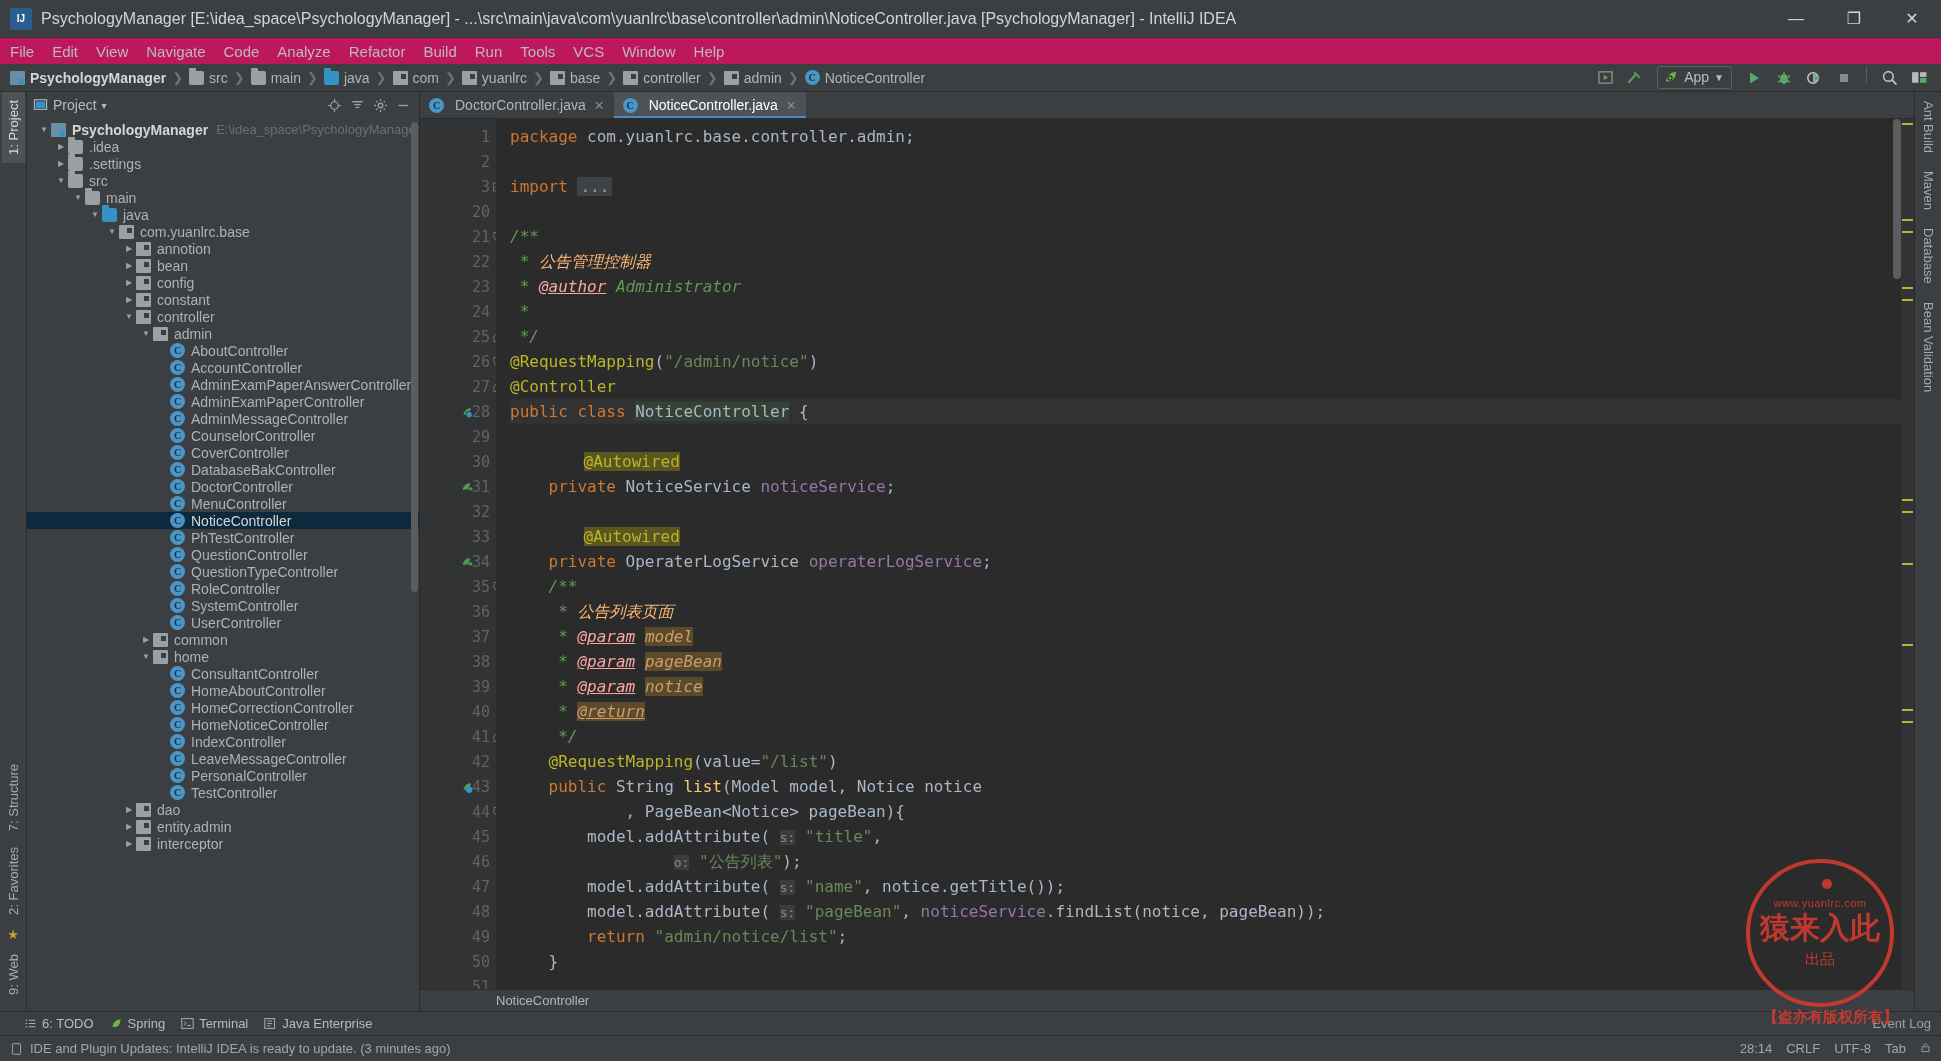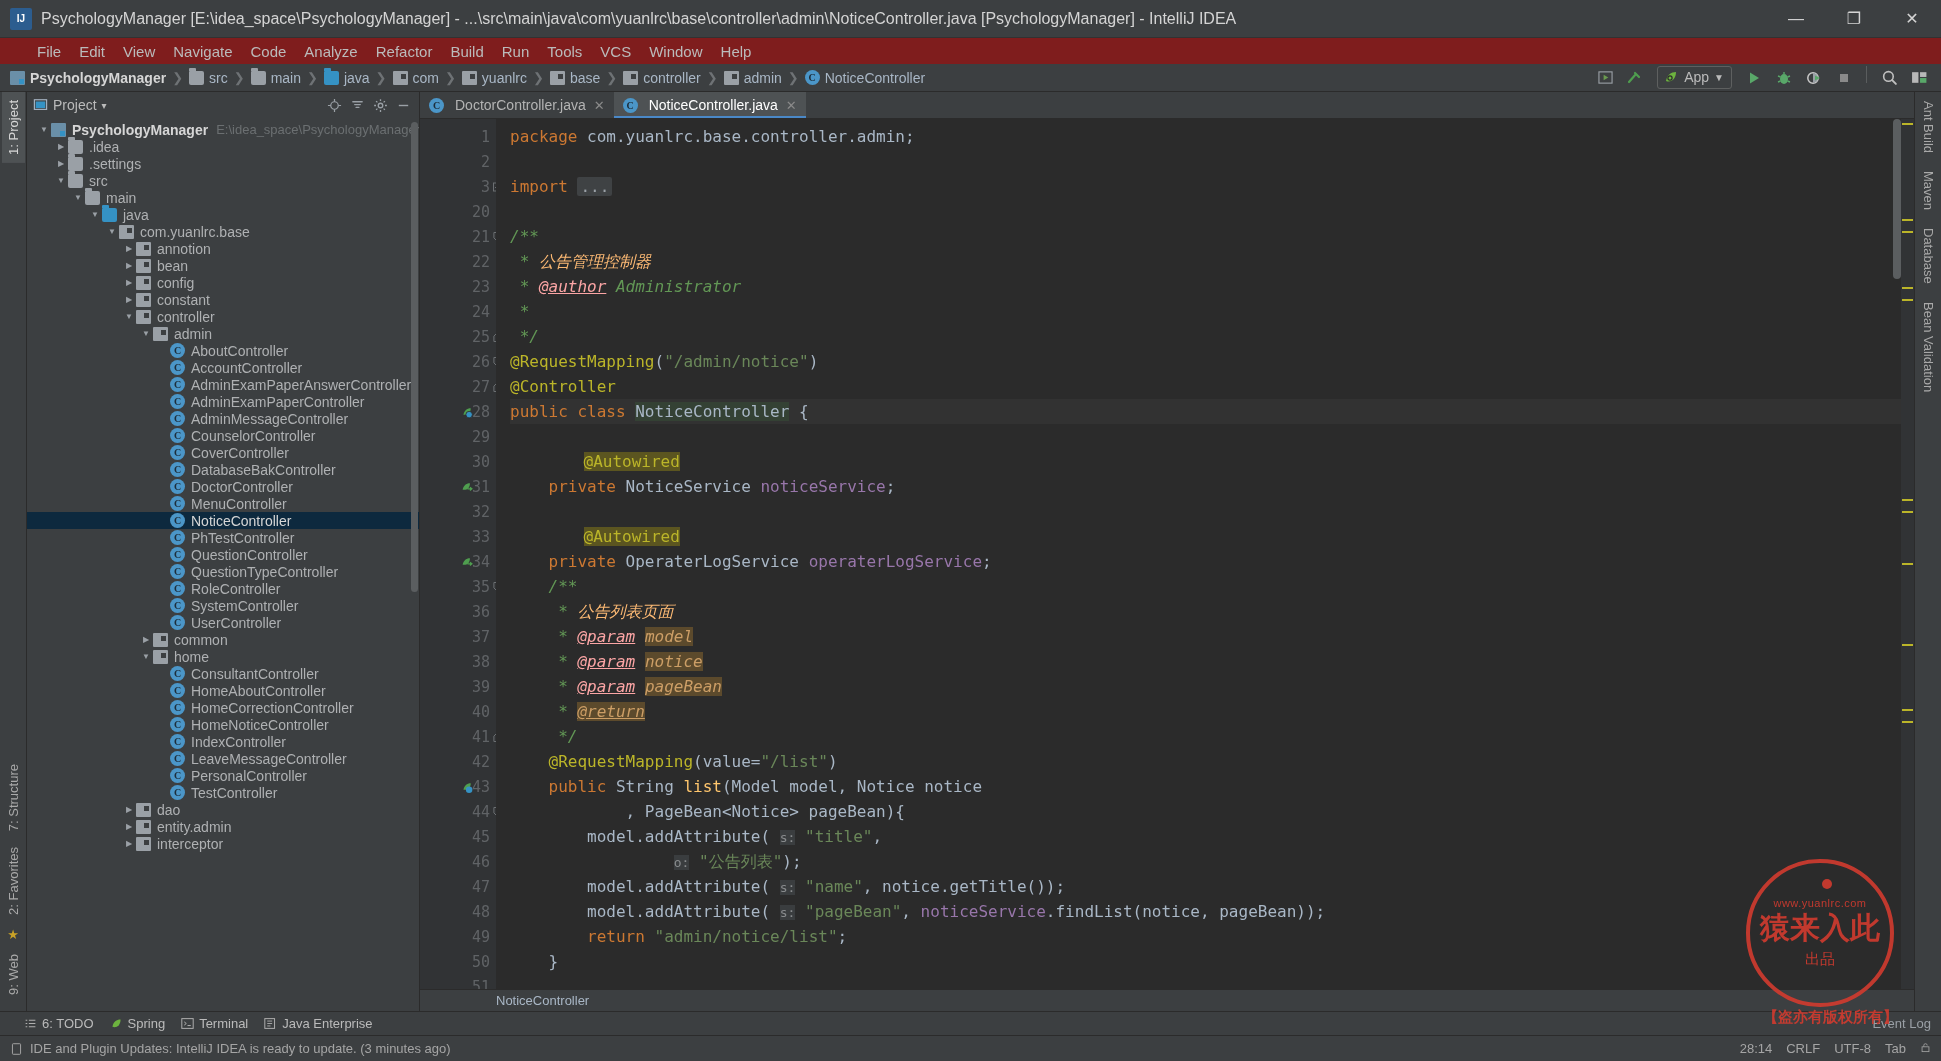--- a/index.html
+++ b/index.html
@@ -25,22 +25,22 @@
   }
   .title-text { color: #d4d4d4; font-size: 16px; white-space: nowrap; }
   .win-controls { margin-left: auto; display: flex; height: 100%; }
   .win-btn {
     width: 58px; height: 100%; display: flex; align-items: center;
     justify-content: center; color: #d4d4d4; font-size: 16px;
   }
 
   
   .menubar {
-    height: 26px; background: #7f1d1d; display: flex; align-items: center;
-    padding-left: 28px; flex: 0 0 26px;
+    height: 26px; background: #be185d; display: flex; align-items: center;
+    padding-left: 1px; flex: 0 0 26px;
   }
   .menu-item {
     color: #bbbbbb; font-size: 15px; padding: 2px 9px; cursor: default;
     white-space: nowrap;
   }
 
   
   .navbar {
     height: 28px; background: #3c3f41; display: flex; align-items: center;
     padding-left: 10px; flex: 0 0 28px; border-bottom: 1px solid #2b2b2b;
@@ -929,22 +929,22 @@
             <div class="cline cursorline"><span class="kw">public class</span> <span class="caret"></span><span class="classhl">NoticeController</span> {</div>
             <div class="cline">&nbsp;</div>
             <div class="cline">    <span class="annohl">@Autowired</span></div>
             <div class="cline">    <span class="kw">private</span> NoticeService <span class="field">noticeService</span>;</div>
             <div class="cline">&nbsp;</div>
             <div class="cline">    <span class="annohl">@Autowired</span></div>
             <div class="cline">    <span class="kw">private</span> OperaterLogService <span class="field">operaterLogService</span>;</div>
             <div class="cline">    <span class="cmt">/**</span></div>
             <div class="cline"><span class="cmt">     * </span><span class="cmt-plain">公告列表页面</span></div>
             <div class="cline"><span class="cmt">     * </span><span class="tag">@param</span><span class="cmt"> </span><span class="paramhl">model</span></div>
+            <div class="cline"><span class="cmt">     * </span><span class="tag">@param</span><span class="cmt"> </span><span class="paramhl">pageBean</span></div>
             <div class="cline"><span class="cmt">     * </span><span class="tag">@param</span><span class="cmt"> </span><span class="paramhl">notice</span></div>
-            <div class="cline"><span class="cmt">     * </span><span class="tag">@param</span><span class="cmt"> </span><span class="paramhl">pageBean</span></div>
             <div class="cline"><span class="cmt">     * </span><span class="paramhl"><u>@return</u></span></div>
             <div class="cline"><span class="cmt">     */</span></div>
             <div class="cline">    <span class="anno">@RequestMapping</span>(value=<span class="str">"/list"</span>)</div>
             <div class="cline">    <span class="kw">public</span> String <span class="meth">list</span>(Model model, Notice notice</div>
             <div class="cline">            , PageBean&lt;Notice&gt; pageBean){</div>
             <div class="cline">        model.addAttribute( <span class="hint">s:</span> <span class="str">"title"</span>,</div>
             <div class="cline">                 <span class="hint">o:</span> <span class="str">"公告列表"</span>);</div>
             <div class="cline">        model.addAttribute( <span class="hint">s:</span> <span class="str">"name"</span>, notice.getTitle());</div>
             <div class="cline">        model.addAttribute( <span class="hint">s:</span> <span class="str">"pageBean"</span>, <span class="field">noticeService</span>.findList(notice, pageBean));</div>
             <div class="cline">        <span class="kw">return</span> <span class="str">"admin/notice/list"</span>;</div>

